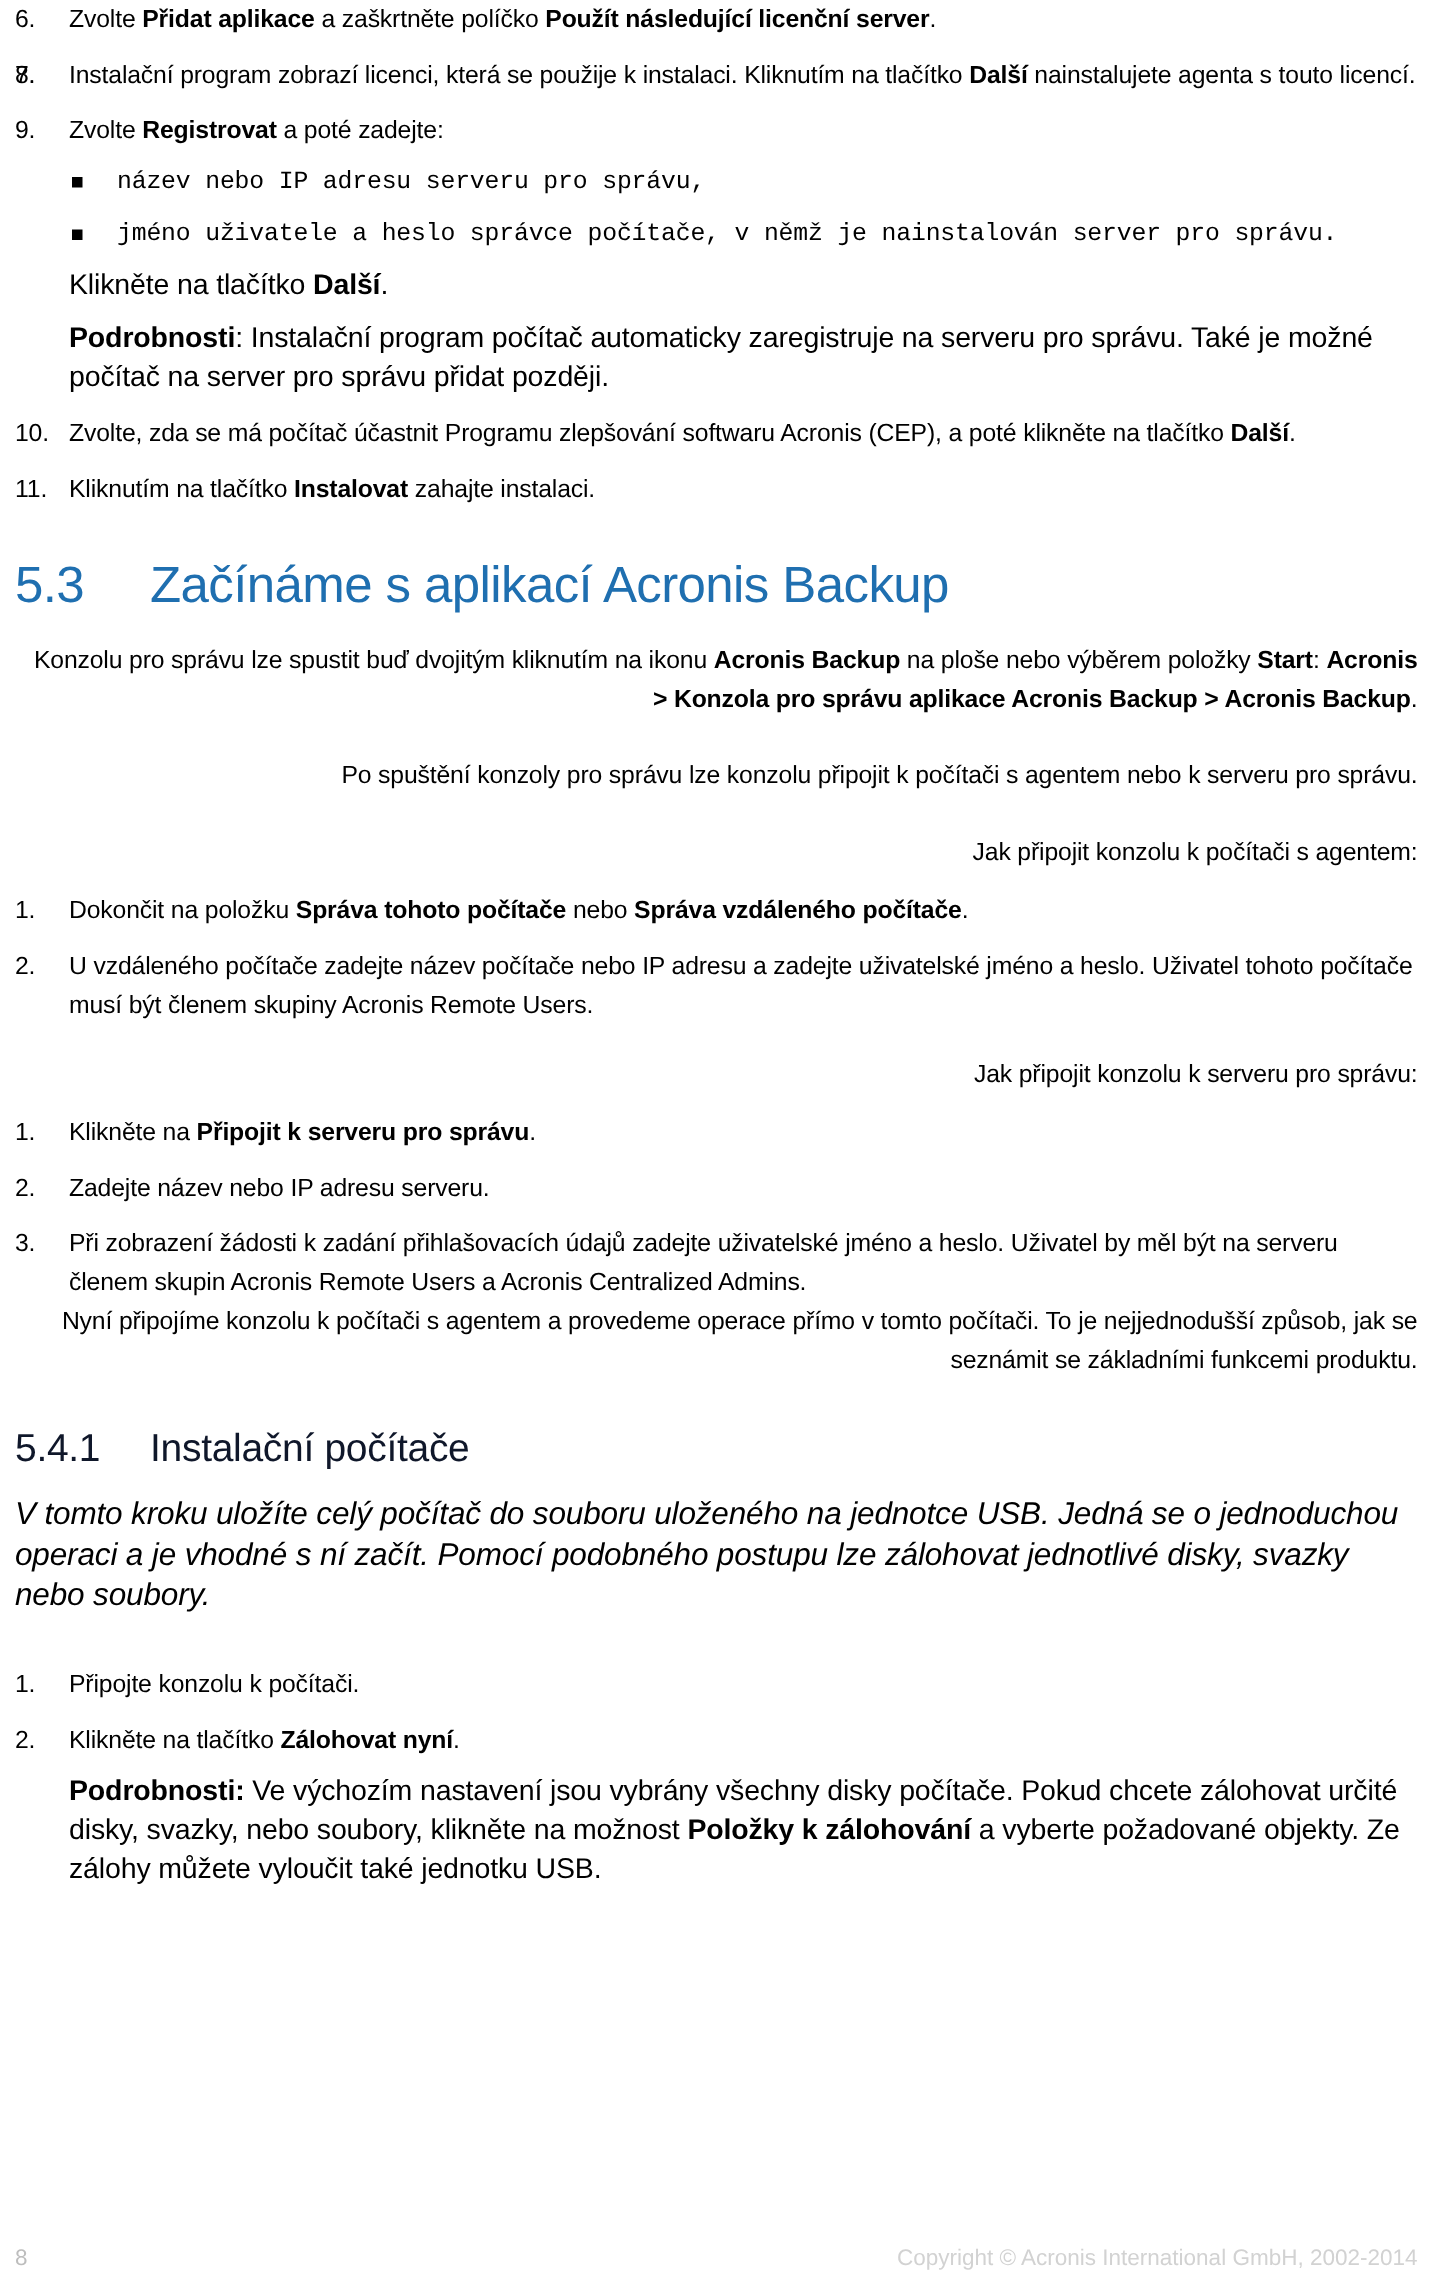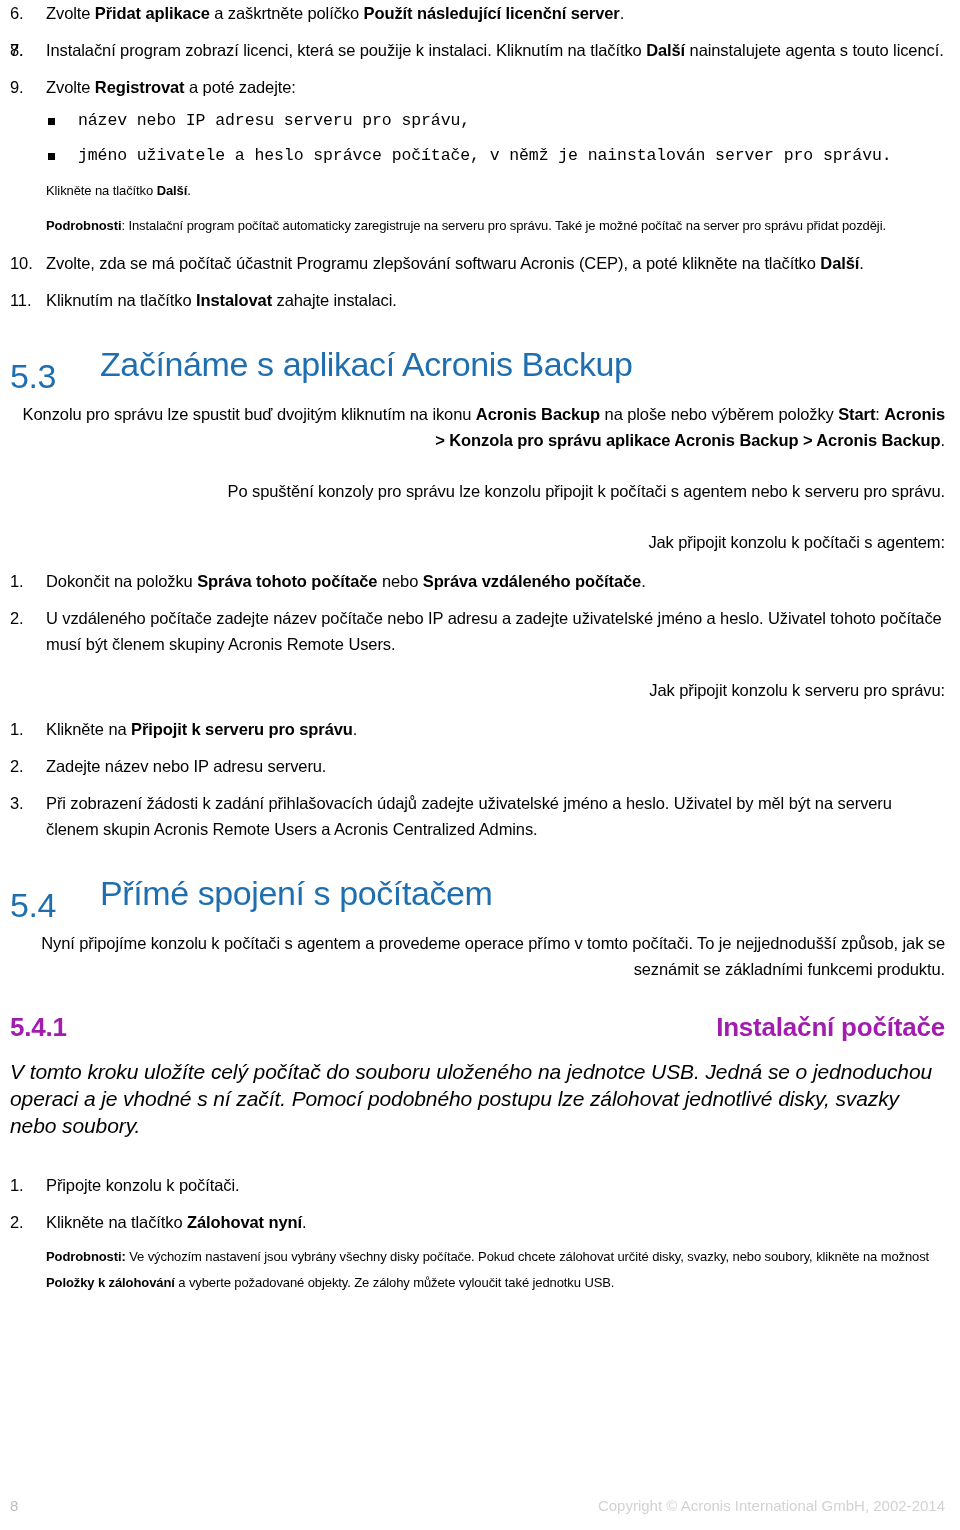--- a/index.html
+++ b/index.html
@@ -51,21 +51,21 @@
     position: absolute;
     left: 0;
     top: 0;
     width: 26px;
     text-align: left;
     font-size: 16.5px;
     line-height: 26px;
   }
   .olist > li .sub-para {
     margin-top: 9px;
-    font-size: 13px;
+    font-size: 19px;
     line-height: 26px;
   }
 
   
   .blist { margin: 8px 0 4px 0; padding: 0; list-style: none; }
   .blist > li {
     position: relative;
     padding-left: 32px;
     margin-bottom: 9px;
     font-size: 16.5px;
@@ -89,33 +89,32 @@
     line-height: 42px;
     font-weight: normal;
     margin: 30px 0 16px 0;
     position: relative;
     padding-left: 90px;
     letter-spacing: -0.4px;
   }
   .h2 .hnum {
     position: absolute;
     left: 0;
-    top: 12px;
+    top: 0;
     font-size: 34px;
   }
   .h3 {
-    color: #a21caf;
+    color: #0f172a;
     font-size: 26px;
     line-height: 34px;
-    font-weight: bold;
+    font-weight: normal;
     margin: 28px 0 14px 0;
     position: relative;
     padding-left: 90px;
     letter-spacing: -0.2px;
-    text-align: right;
   }
   .h3 .hnum {
     position: absolute;
     left: 0;
     top: 0;
     font-size: 26px;
   }
 
   .intro-italic {
     font-style: italic;
@@ -186,24 +185,20 @@
   <div class="spacer-md"></div>
 
   <p class="body-text">Jak připojit konzolu k serveru pro správu:</p>
 
   <ol class="olist" id="list-server">
       <li><span class="num">1.</span><span><span>Klikněte na </span><span class="b">Připojit k serveru pro správu</span><span>.</span></span></li>
       <li><span class="num">2.</span><span><span>Zadejte název nebo IP adresu serveru.</span></span></li>
       <li><span class="num">3.</span><span><span>Při zobrazení žádosti k zadání přihlašovacích údajů zadejte uživatelské jméno a heslo. Uživatel by měl být na serveru členem skupin Acronis Remote Users a Acronis Centralized Admins.</span></span></li>
     </ol>
 
-  <h2 class="h2">
-    <span class="hnum">5.4</span>
-    <span>Přímé spojení s počítačem</span>
-  </h2>
 
   <p class="body-text">Nyní připojíme konzolu k počítači s agentem a provedeme operace přímo v tomto počítači. To je nejjednodušší způsob, jak se seznámit se základními funkcemi produktu.</p>
 
   <h3 class="h3">
     <span class="hnum">5.4.1</span>
     <span>Instalační počítače</span>
   </h3>
 
   <p class="intro-italic">V tomto kroku uložíte celý počítač do souboru uloženého na jednotce USB. Jedná se o jednoduchou operaci a je vhodné s ní začít. Pomocí podobného postupu lze zálohovat jednotlivé disky, svazky nebo soubory.</p>
 

